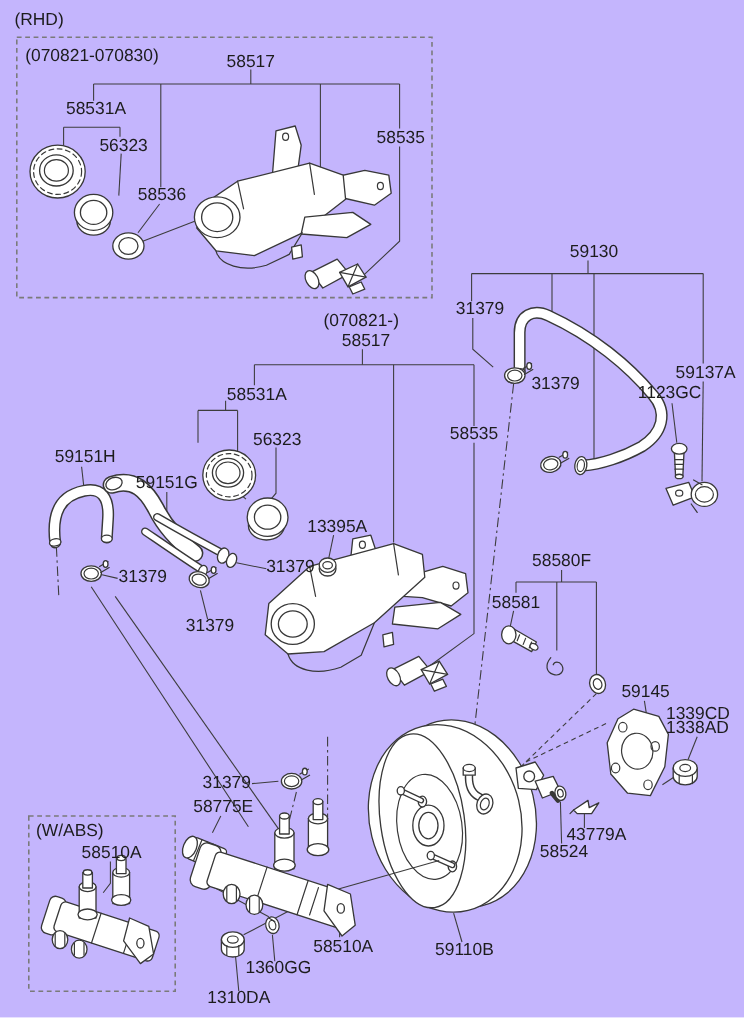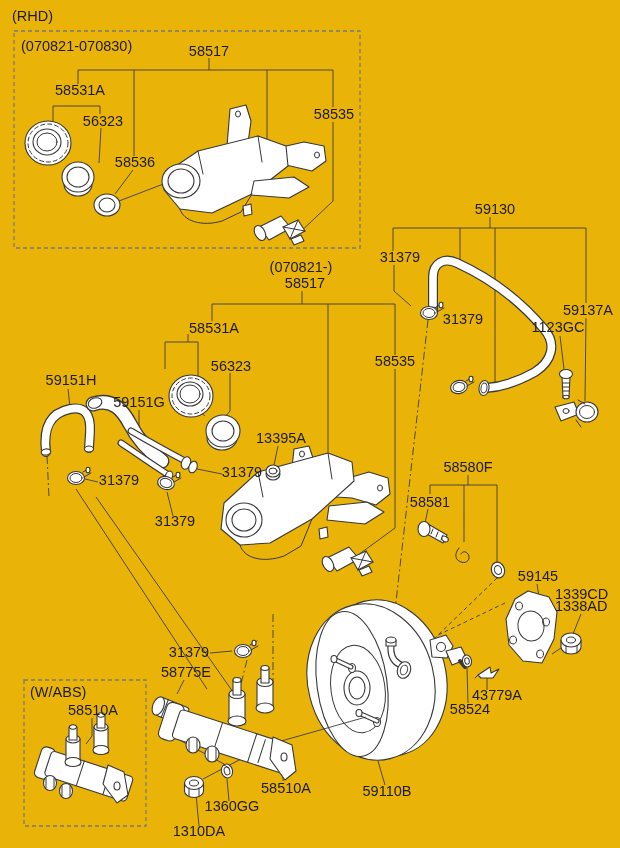--- a/index.html
+++ b/index.html
@@ -1,16 +1,16 @@
 <!DOCTYPE html>
 <html><head>
 <meta charset="utf-8">
 <style>
   html,body{margin:0;padding:0;background:#ffffff;}
-  .canvas{position:relative;width:620px;height:848px;background:#eab308;overflow:hidden;}
+  .canvas{position:relative;width:620px;height:848px;background:#c4b5fd;overflow:hidden;}
   svg{position:absolute;left:0;top:0;}
   text{font-family:"Liberation Sans","DejaVu Sans",sans-serif;font-size:14.5px;fill:#1c1c1c;}
   .part{stroke:#383838;stroke-width:1.1;fill:#ffffff;stroke-linejoin:round;stroke-linecap:round;}
   .detail{stroke:#383838;stroke-width:1;fill:none;stroke-linejoin:round;stroke-linecap:round;}
   .leader{stroke:#3c3c3c;stroke-width:0.9;fill:none;}
   .dash{stroke-dasharray:4 3;}
   .dashdot{stroke-dasharray:8 3 2 3;}
   .tube-o{stroke:#383838;fill:none;stroke-linecap:round;}
   .tube-i{stroke:#ffffff;fill:none;stroke-linecap:round;}
   .boxdash{stroke:#7a7a7a;stroke-width:1.3;fill:none;stroke-dasharray:4 3;}

